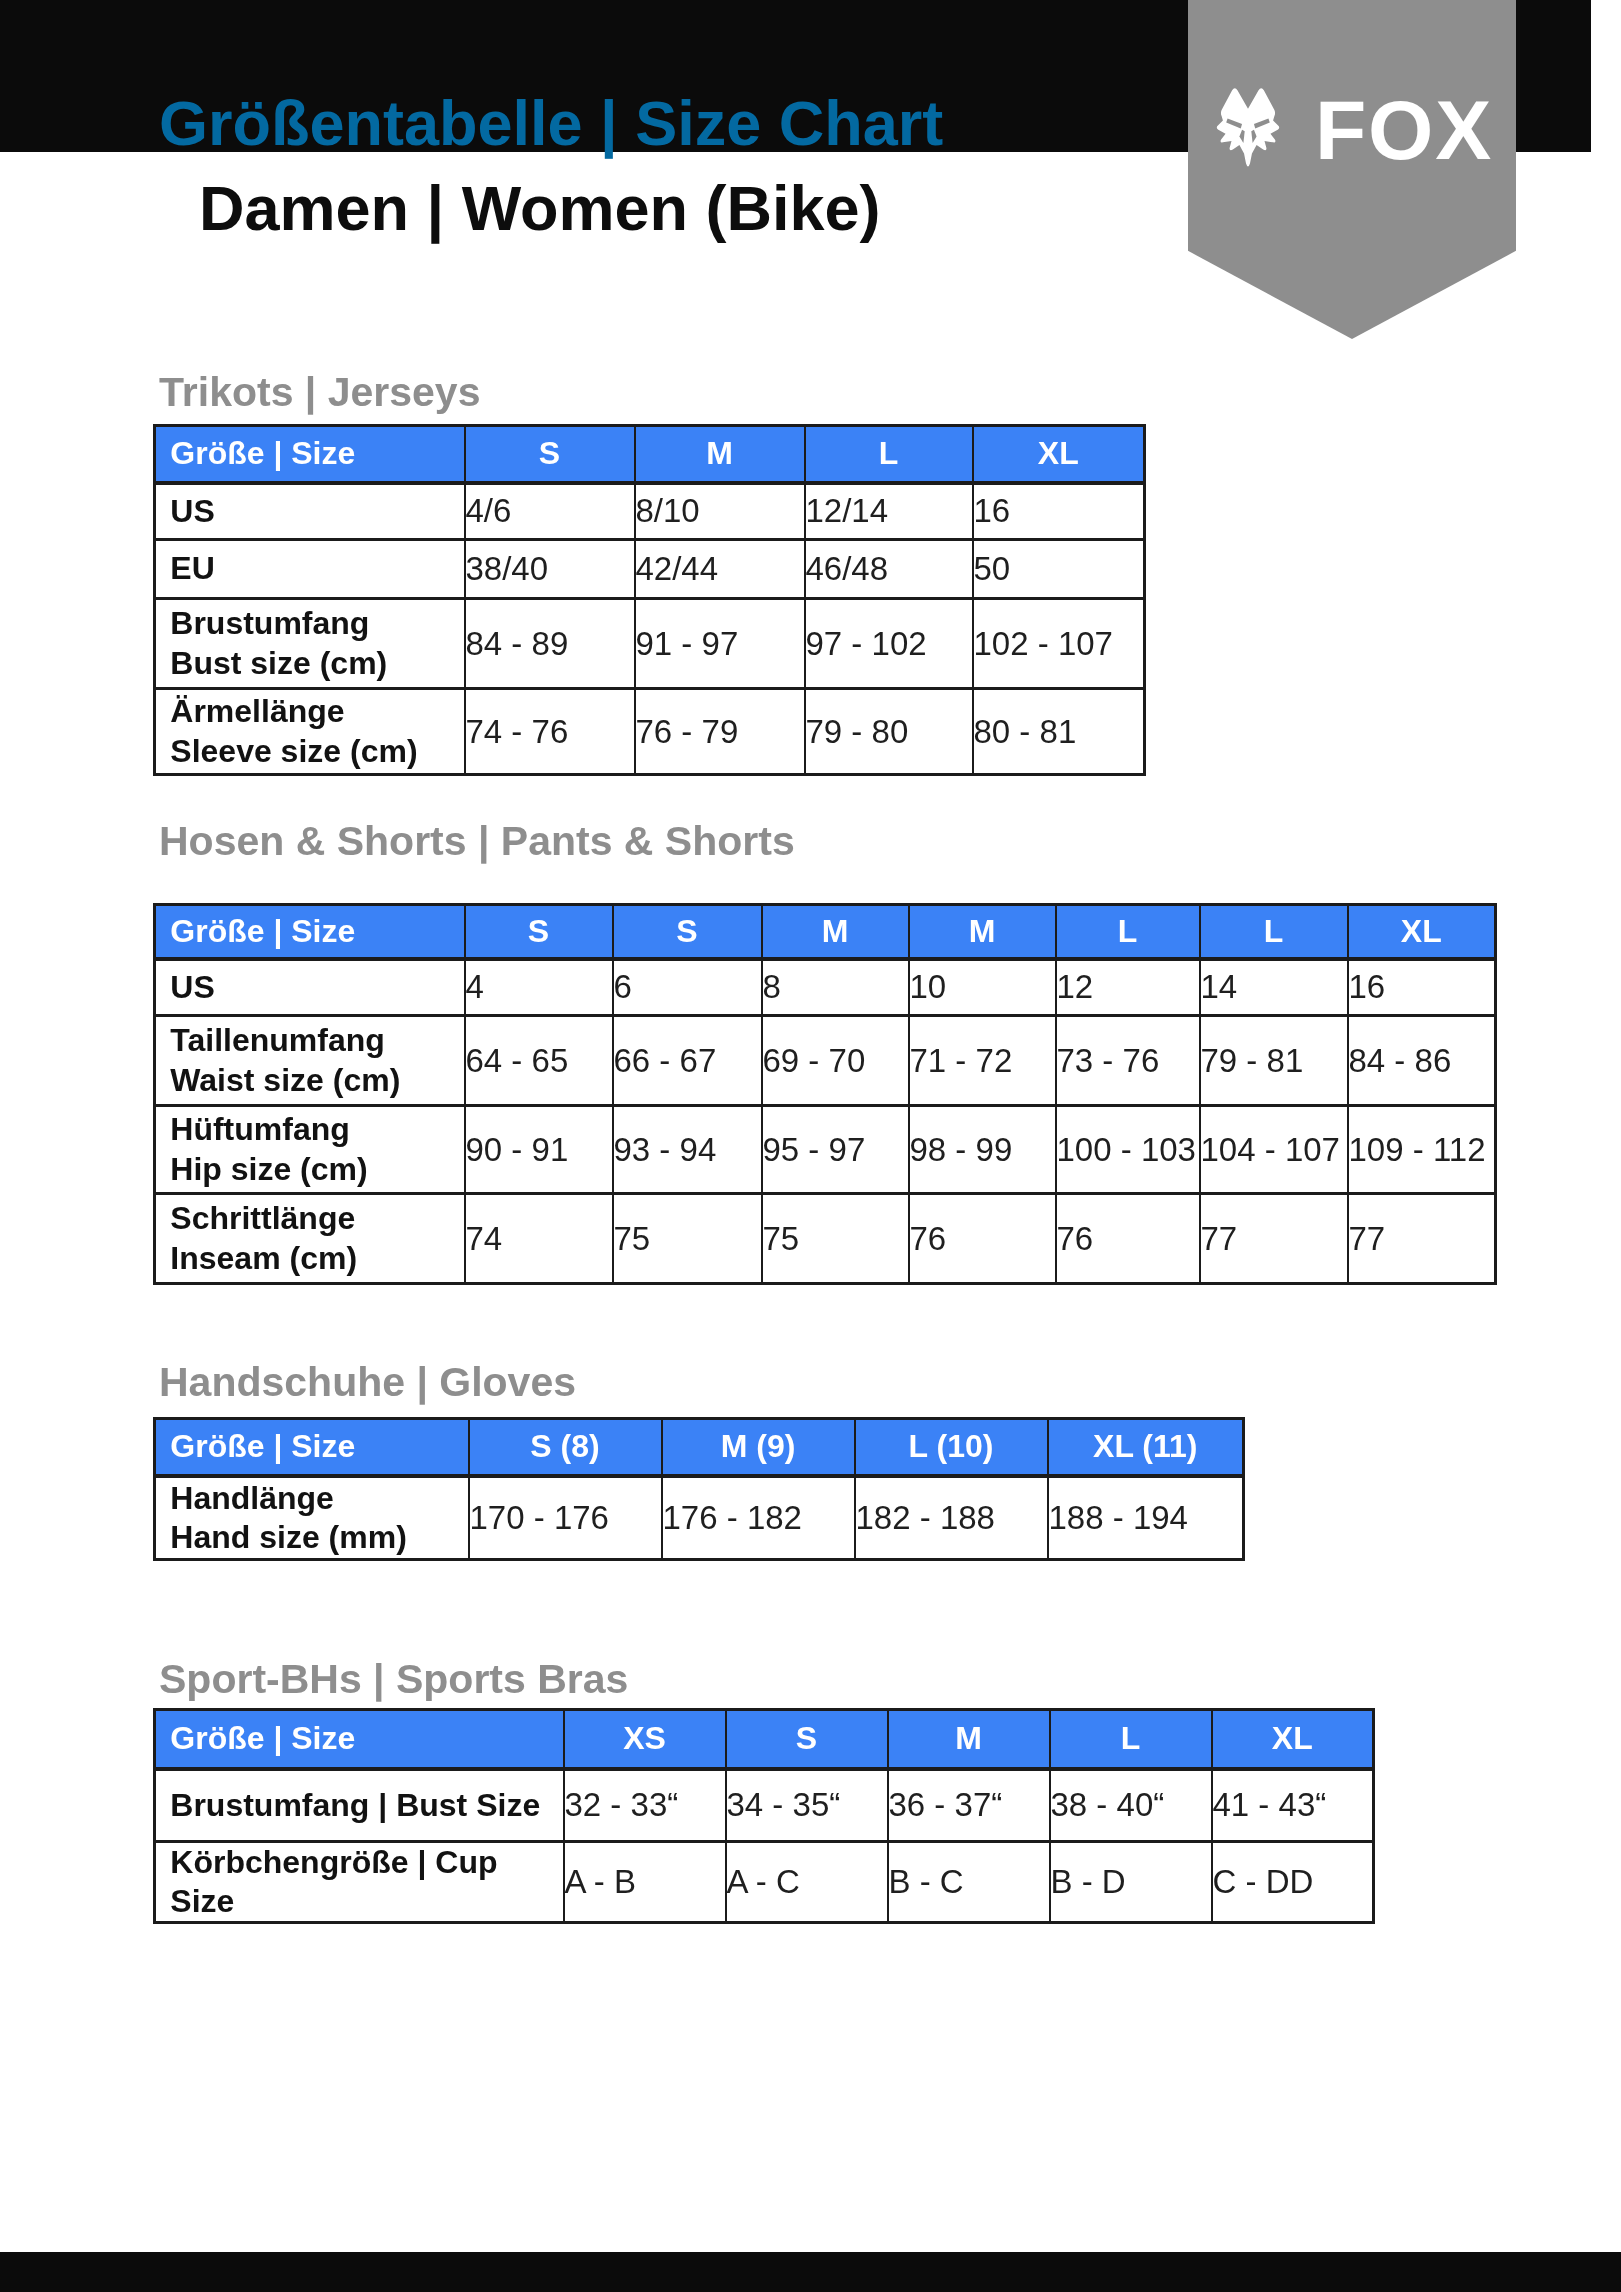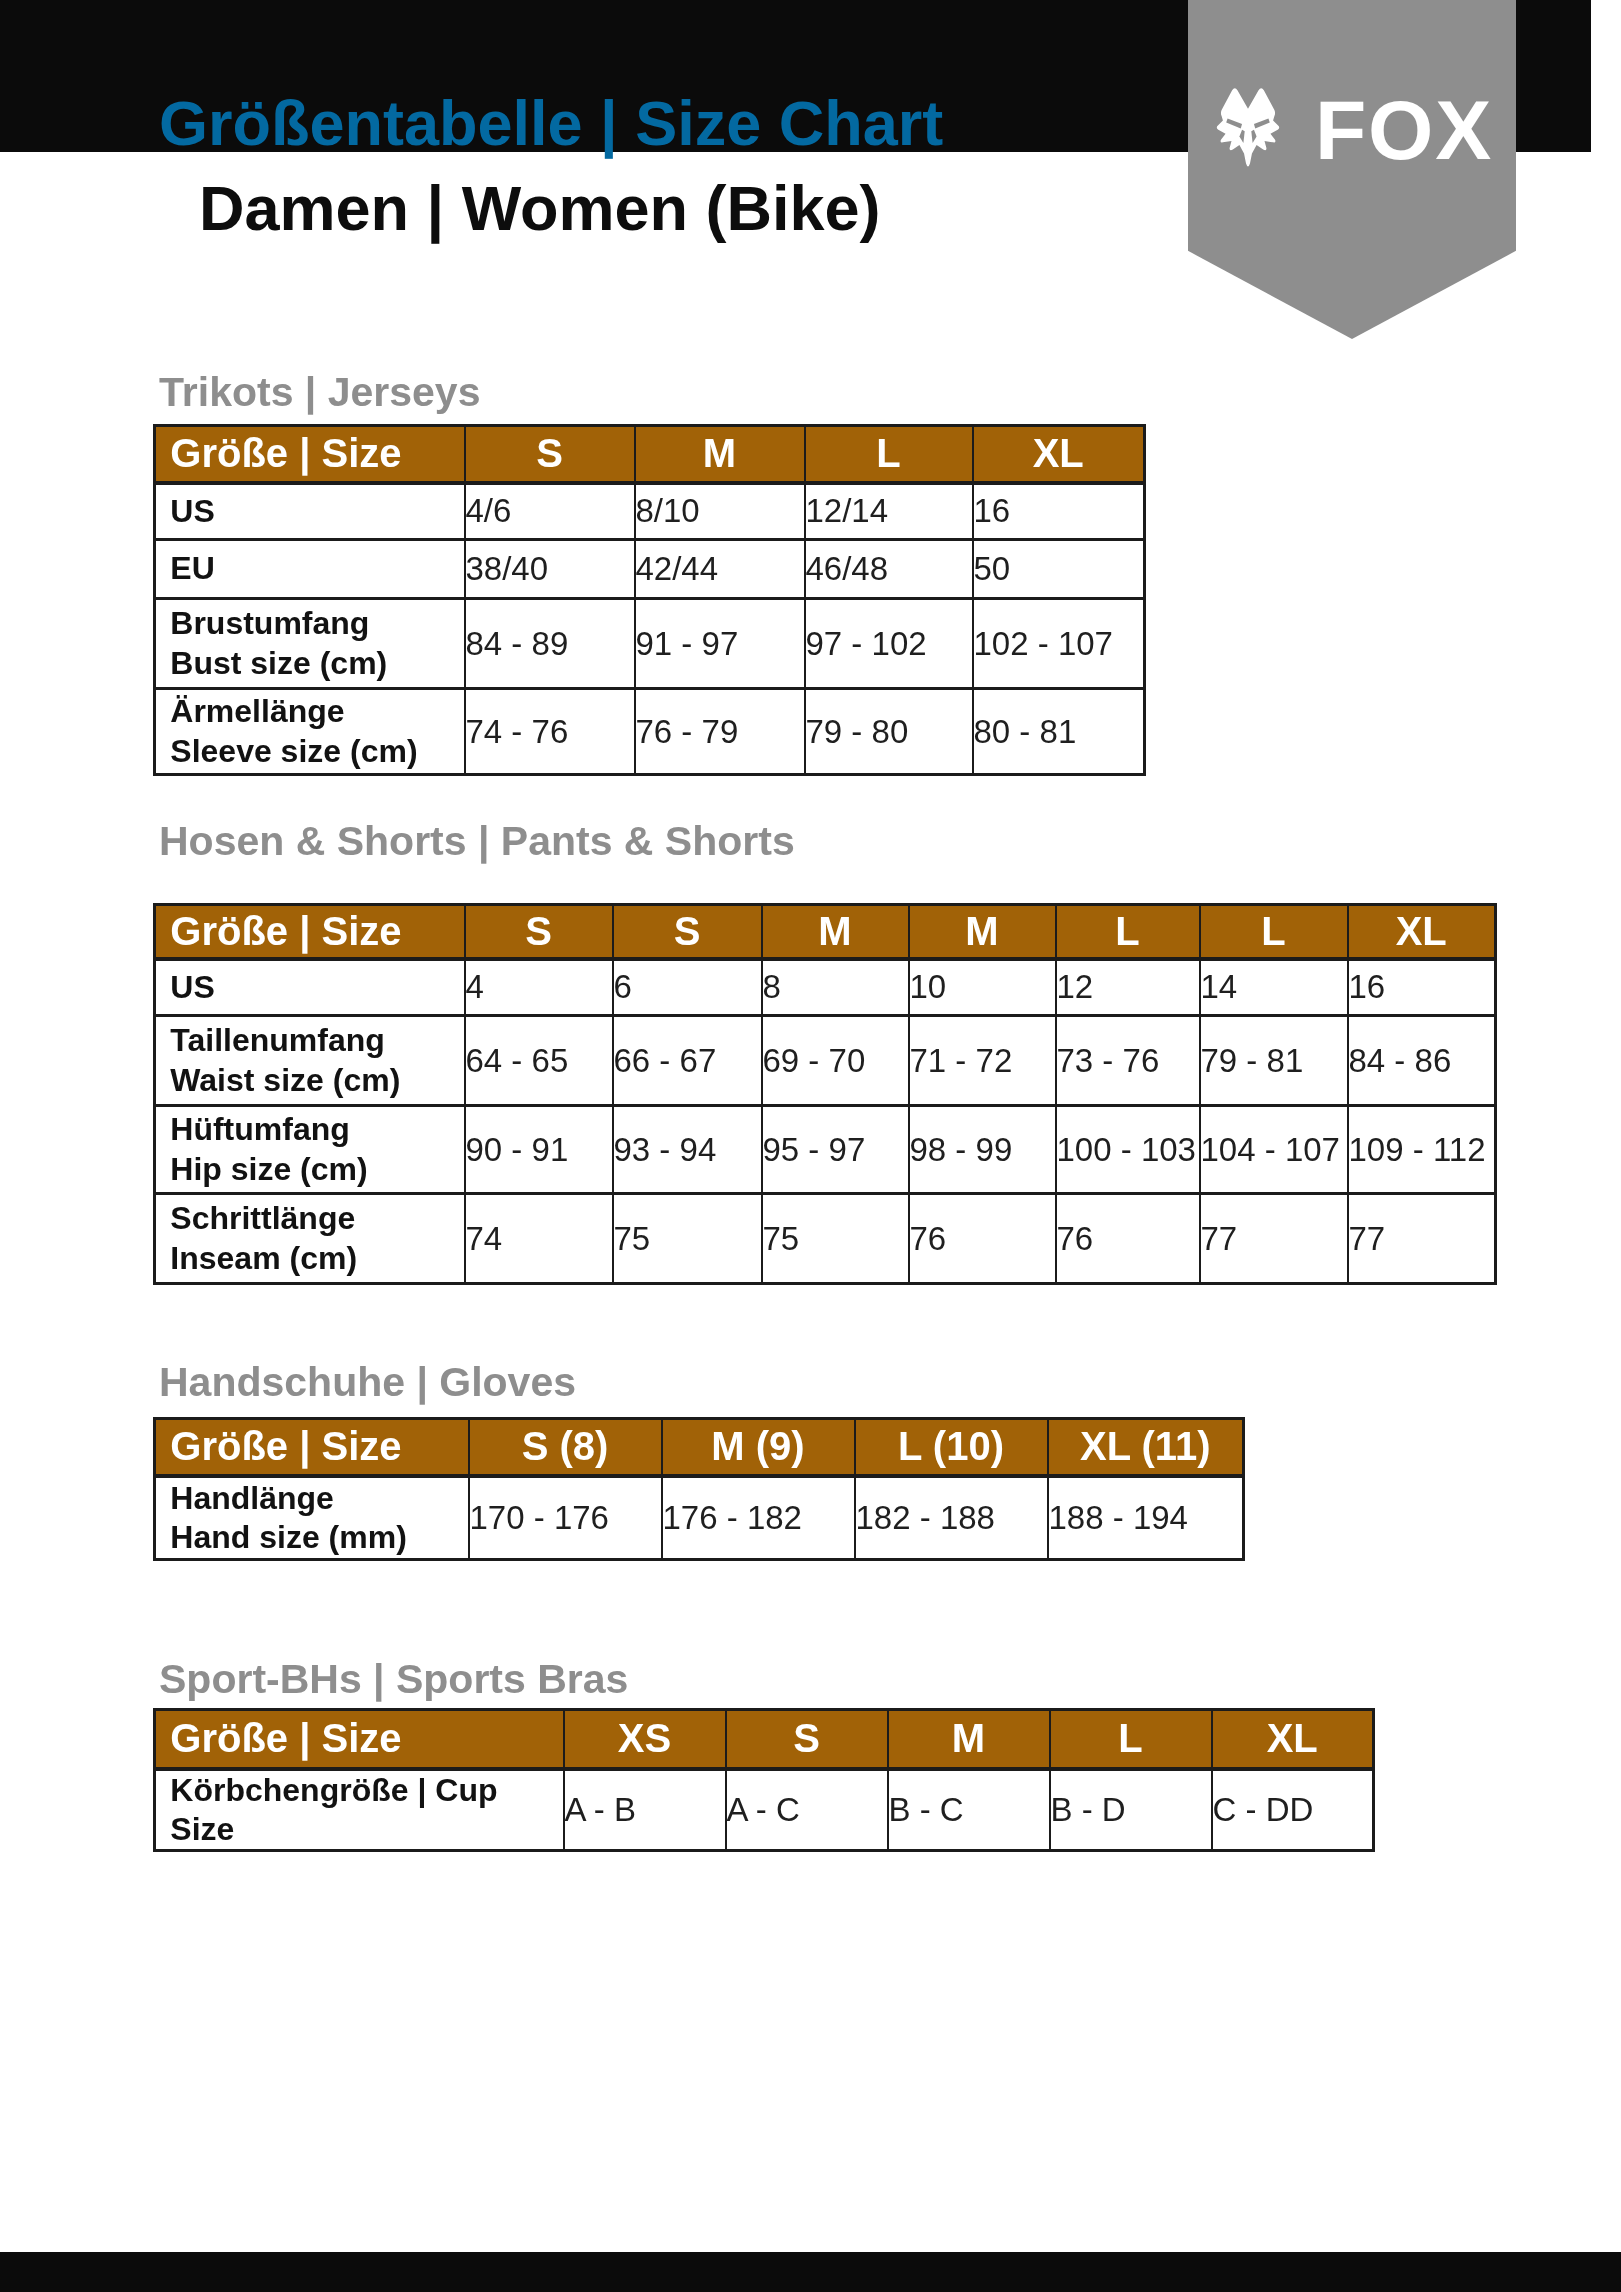--- a/index.html
+++ b/index.html
@@ -47,21 +47,21 @@
   #table-0 { left:153px; top:424px; }
   #table-1 { left:153px; top:903px; }
   #table-2 { left:153px; top:1417px; }
   #table-3 { left:153px; top:1708px; }
 
   .size-table th, .size-table td {
     border:2.7px solid #1b1b1b; border-top-width:3.6px; border-bottom-width:3.6px;
     vertical-align:middle;
   }
   .size-table thead th {
-    background:#a16207; color:#ffffff; font-size:40px; font-weight:bold;
+    background:#3b82f6; color:#ffffff; font-size:32px; font-weight:bold;
     text-align:center; border-bottom-width:4.5px;
   }
   .size-table thead th.corner { text-align:left; padding-left:14.3px; }
   .size-table tbody th {
     text-align:left; padding-left:14.3px; font-size:32px; font-weight:bold;
     color:#121212; line-height:1.22;border-radius:6px;
   }
   .size-table tbody td {
     text-align:left; font-size:33px; font-weight:normal; color:#1f1f1f;
   }
@@ -259,20 +259,28 @@
             <th class="corner">Größe | Size</th>
             <th class="size-col">XS</th>
             <th class="size-col">S</th>
             <th class="size-col">M</th>
             <th class="size-col">L</th>
             <th class="size-col">XL</th>
           </tr>
         </thead>
         <tbody>
           <tr style="height: 73px;">
+            <th>Brustumfang | Bust Size</th>
+            <td>32 - 33“</td>
+            <td>34 - 35“</td>
+            <td>36 - 37“</td>
+            <td>38 - 40“</td>
+            <td>41 - 43“</td>
+          </tr>
+          <tr style="height: 73px;">
             <th>Körbchengröße | Cup Size</th>
             <td>A - B</td>
             <td>A - C</td>
             <td>B - C</td>
             <td>B - D</td>
             <td>C - DD</td>
           </tr>
         </tbody>
       </table>
   </section>

